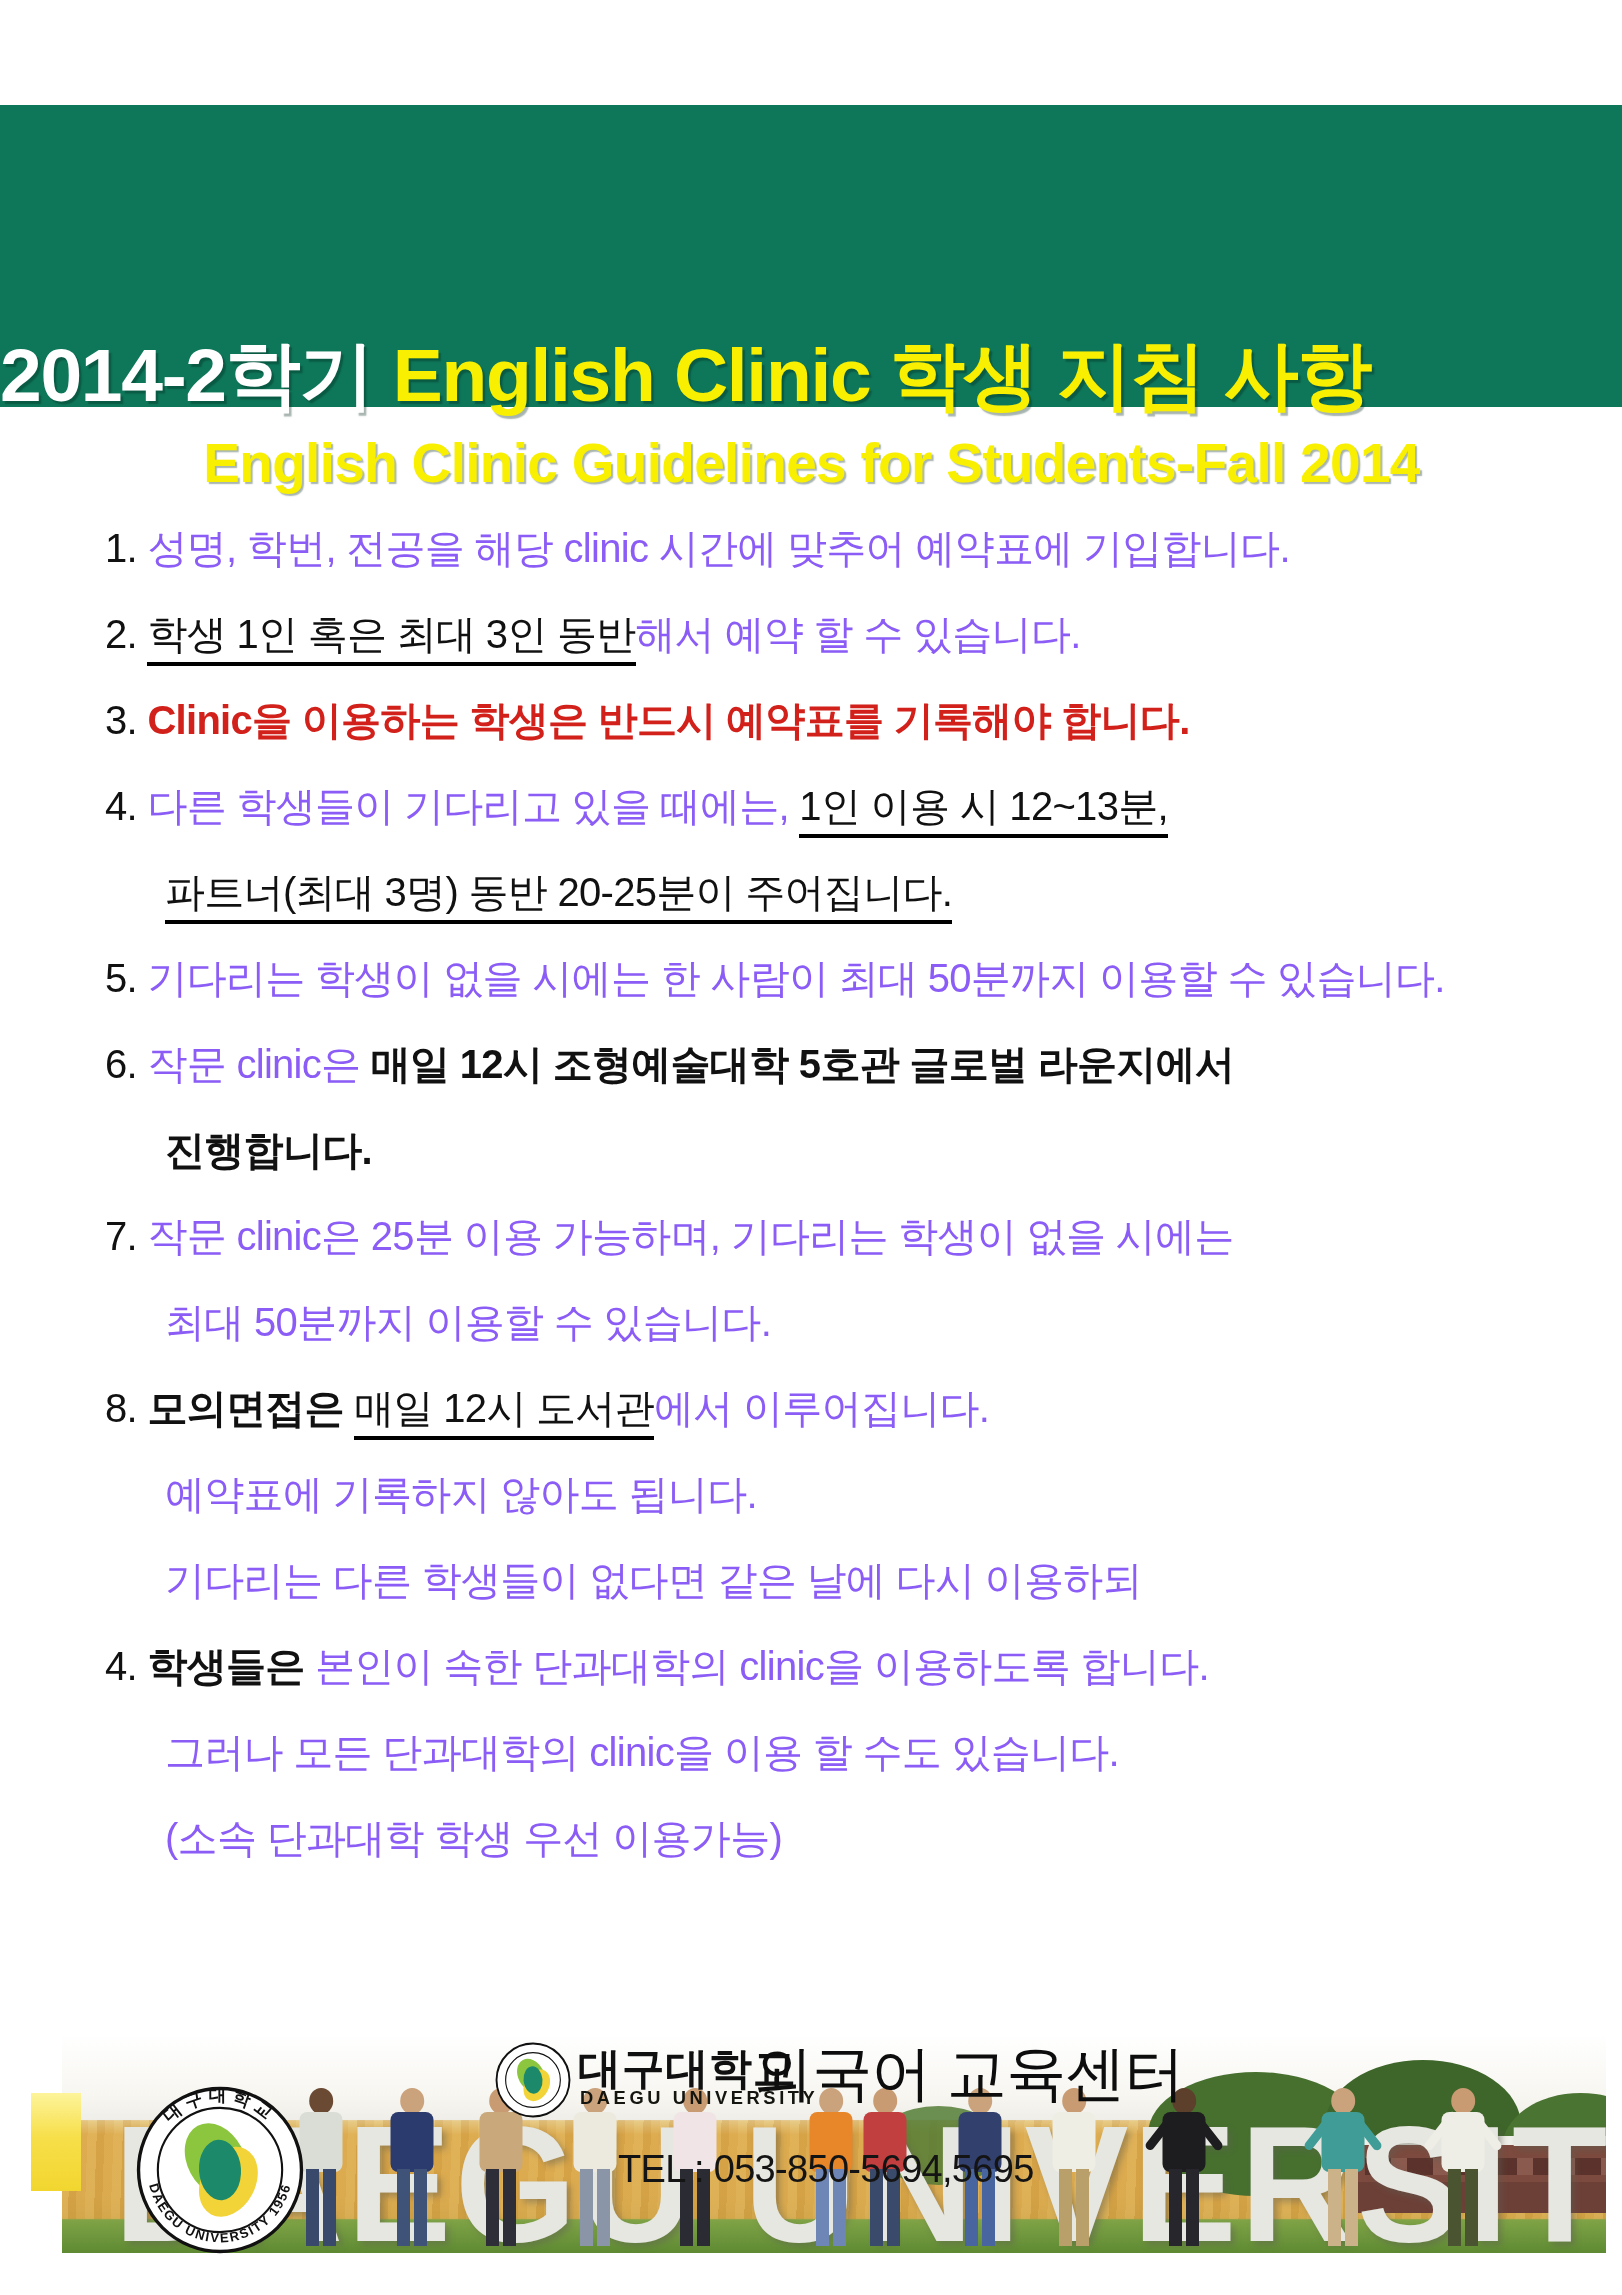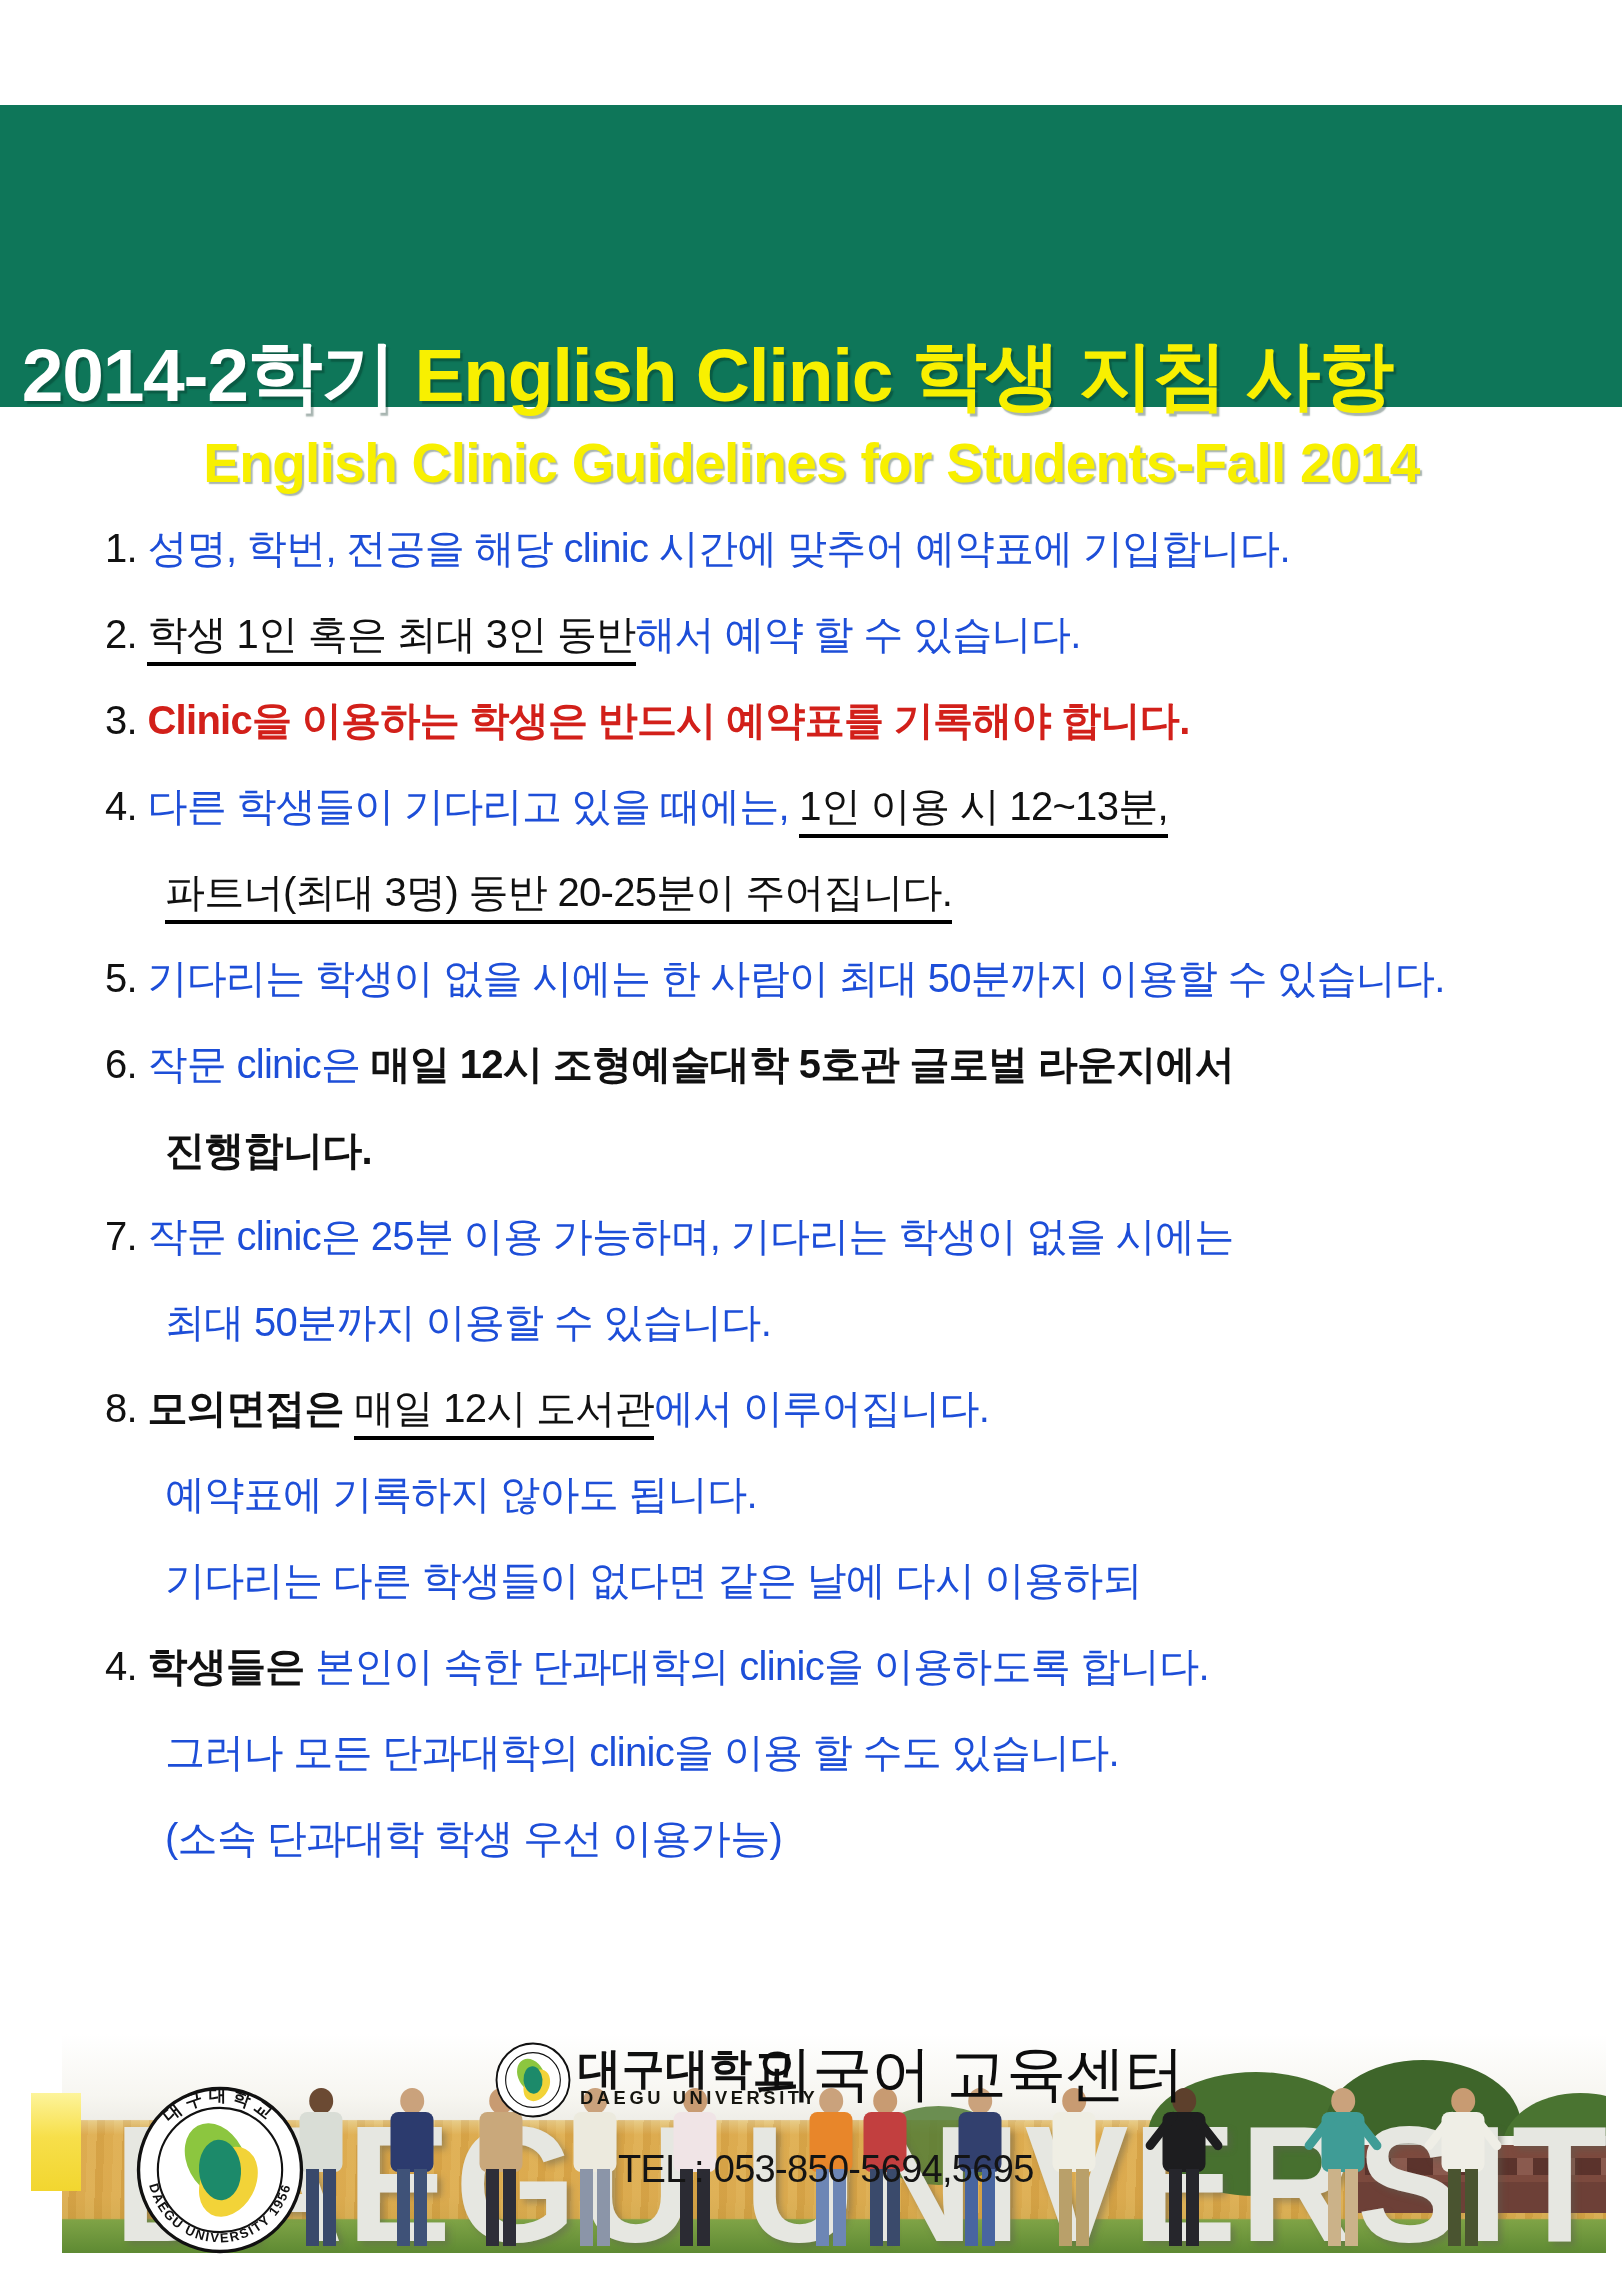--- a/index.html
+++ b/index.html
@@ -6,40 +6,40 @@
   body{
     width:1623px;height:2295px;position:relative;background:#ffffff;
     font-family:"Liberation Sans","DejaVu Sans",sans-serif;overflow:hidden;
   }
   
   .header-band{
     position:absolute;left:0;top:105px;width:1623px;height:302px;
     background:#0E7659;
   }
   .title-line1{
-    position:absolute;left:0;top:221px;width:1393px;text-align:right;
+    position:absolute;left:0;top:221px;width:1393px;text-align:left;
     font-size:75px;font-weight:bold;letter-spacing:-1.3px;white-space:nowrap;
     text-shadow:2.6px 2.6px 1.3px rgba(0,40,30,.35);
   }
   .title-line1 .t-white{color:#ffffff;}
   .title-line1 .t-yellow{color:#F8F000;}
   .title-line2{
     position:absolute;left:0;top:326px;width:1623px;text-align:center;
     font-size:55px;font-weight:bold;color:#F8F000;letter-spacing:-0.7px;
     white-space:nowrap;text-shadow:2px 2px 1.3px rgba(0,40,30,.35);
   }
   
   .guidelines{position:absolute;left:0;top:505px;width:1623px;}
   .line{
     height:86px;line-height:86px;margin-left:105px;font-size:40px;color:#111;
     white-space:nowrap;letter-spacing:-0.7px;
   }
   .line.indent{margin-left:165px;}
   .seg-num{color:#111;}
-  .seg-plain{color:#1d4ed8;}
+  .seg-plain{color:#8b5cf6;}
   .seg-bold{color:#111;font-weight:bold;}
   .seg-red{color:#D2201A;font-weight:bold;}
   .seg-underline{border-bottom:4.6px solid #000;padding-bottom:5.9px;}
   
   .banner{
     position:absolute;left:62px;top:2034px;width:1544px;height:219px;overflow:hidden;
     background:
       linear-gradient(180deg,#ffffff 0%,#f7f6f1 28%,#efeee8 39%,
         #e9d9a8 40%,#DCA94E 46%,#D9A74C 74%,#caa045 84%,
         #7FA346 85%,#5E8A33 100%);

